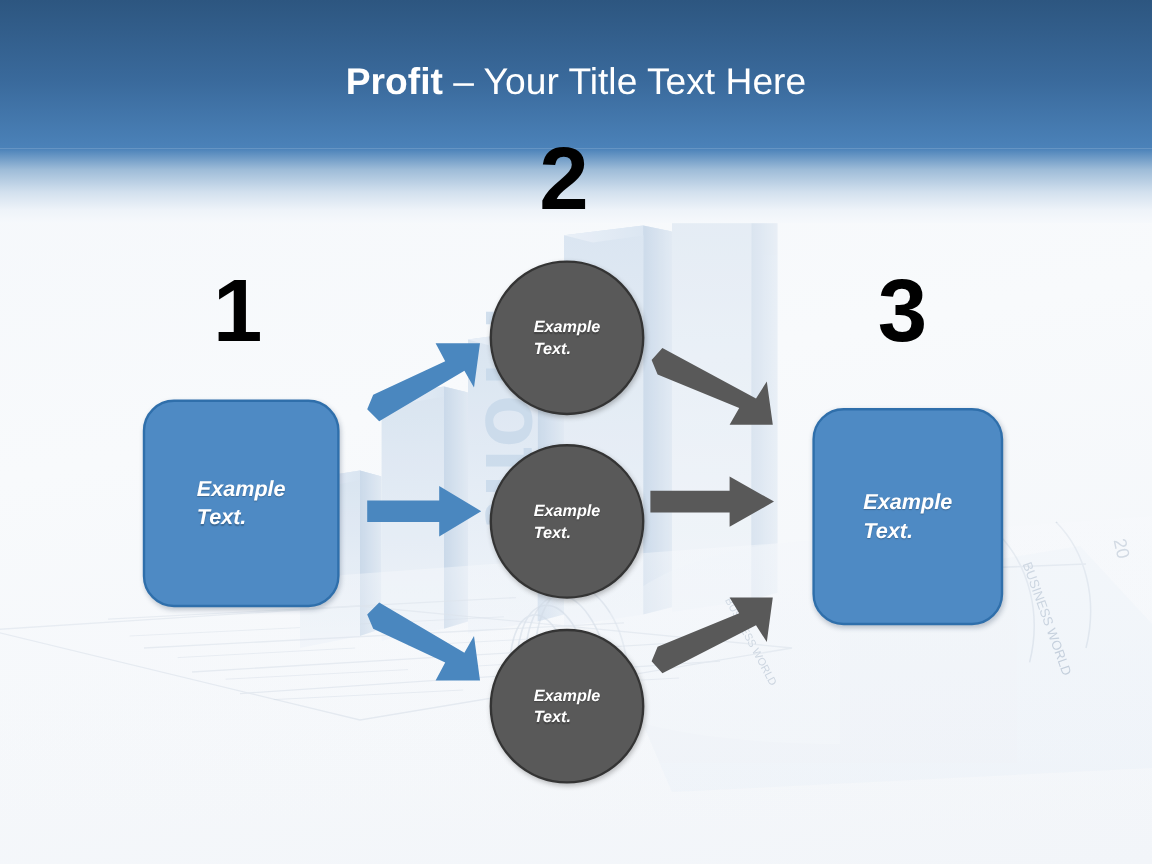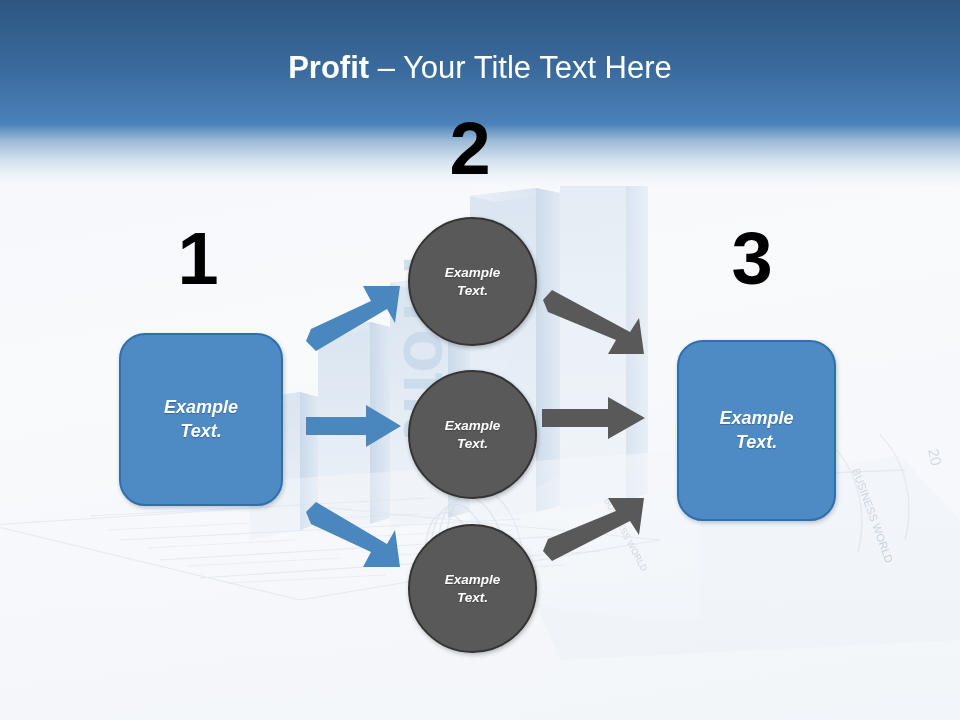--- a/index.html
+++ b/index.html
@@ -81,21 +81,21 @@
     align-items: center;
     justify-content: center;
   }
   #box1 { left: 119px; top: 333px; width: 160px; height: 169px; }
   #box3 { left: 677px; top: 340px; width: 155px; height: 177px; }
 
   .box-text, .circle-text {
     color: #ffffff;
     font-style: italic;
     font-weight: bold;
-    text-align: center;
+    text-align: left;
     line-height: 1.28;
     white-space: pre-line;
     text-shadow: 0 1px 1px rgba(0,0,0,.25);
   }
   .box-text { font-size: 18px; }
   .circle-text { font-size: 13.5px; }
 
   .circle {
     position: absolute;
     width: 125px;

